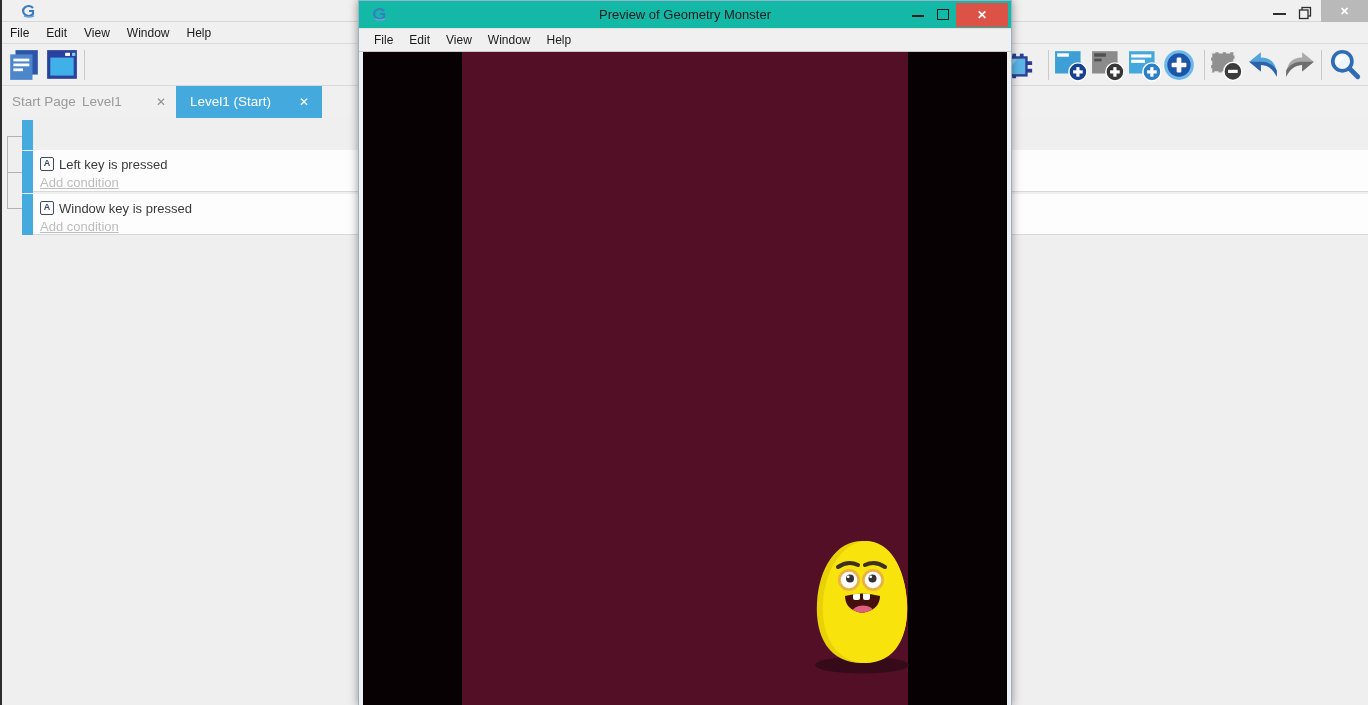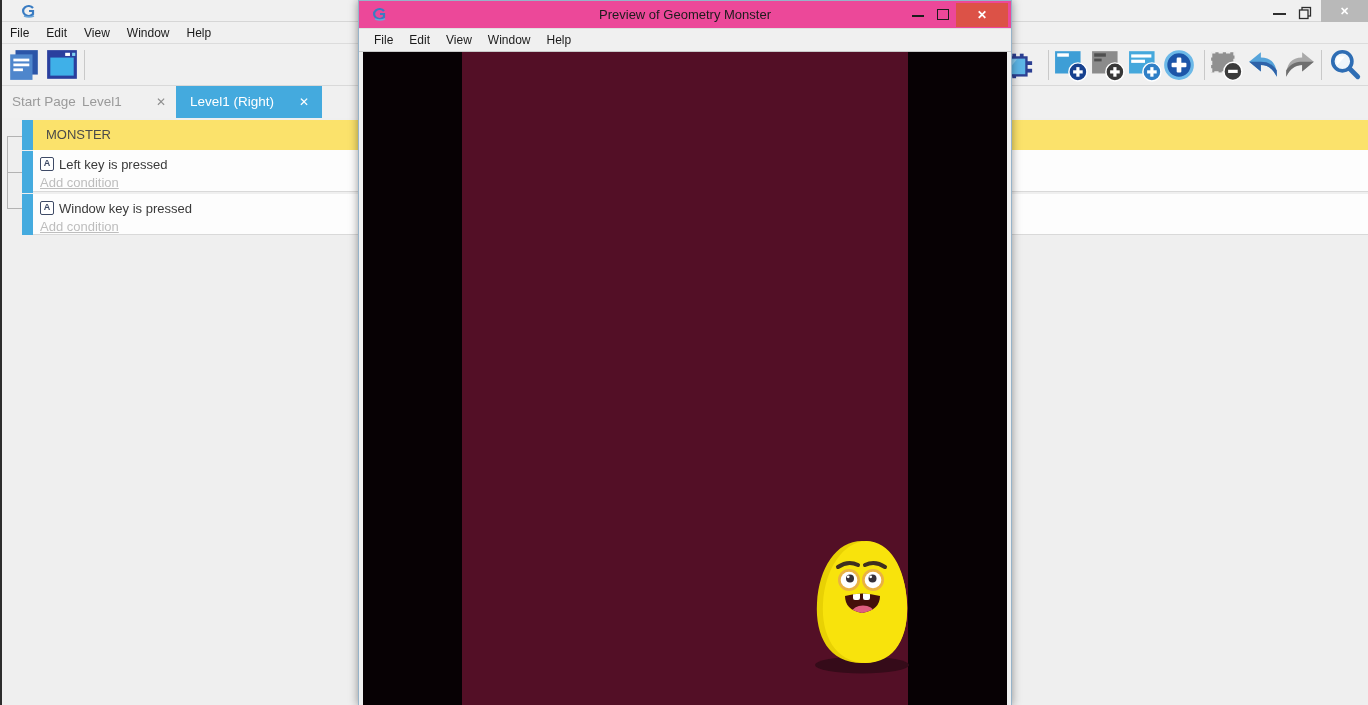--- a/index.html
+++ b/index.html
@@ -40,21 +40,21 @@
   .ev-group { position:absolute; left:33px; top:2px; width:1335px; height:30px; background:#fbe26b; }
   .ev-group .lbl { position:absolute; left:13px; top:0; height:30px; line-height:30px; font-size:13px; color:#4a4a4a; }
   .ev-row { position:absolute; left:33px; width:1335px; background:#fdfdfd; border-bottom:1px solid #d9d9d9; }
   .ev-cond { display:flex; align-items:center; padding:5px 0 0 7px; height:23px; font-size:13px; color:#3a3a3a; }
   .key-badge { display:inline-block; width:14px; height:14px; margin-right:5px; border:1.5px solid #3e4a66; border-radius:2px;
     background:#fff; color:#3e4a66; font-size:9px; font-weight:bold; text-align:center; line-height:11px; }
   .ev-add { padding:2px 0 0 7px; font-size:13px; color:#bdbdbd; height:18px;text-decoration:underline; }
   
   .pw { position:absolute; left:358px; top:0; width:654px; height:706px; z-index:10;
     background:#f0f0f0; border:1px solid #96b3c9; box-shadow:0 0 9px rgba(0,0,0,0.4); }
-  .pw-titlebar { position:absolute; left:0; top:0; width:100%; height:27px; background:#ec4899;padding-left:44px; }
+  .pw-titlebar { position:absolute; left:0; top:0; width:100%; height:27px; background:#14b8a6;padding-left:44px; }
   .pw-logo { position:absolute; left:12px; top:6px; }
   .pw-title { position:absolute; left:120px; right:120px; top:0; height:27px; line-height:27px;
     text-align:center; font-size:13px; color:#1c1c1c; }
   .pw-min { position:absolute; left:553px; top:14px; width:12px; height:2px; background:#1c1c1c; }
   .pw-max { position:absolute; left:578px; top:8px; width:12px; height:11px; border:1.5px solid #1c1c1c; background:transparent; }
   .pw-close { position:absolute; left:597px; top:2px; width:52px; height:24px; background:#dc5247;
     color:#fff; font-size:12px; font-weight:bold; text-align:center; line-height:24px; }
   .pw-menubar { position:absolute; left:0; top:27px; width:100%; height:24px; background:#f0f0f0;
     border-top:1px solid #e0e0e0; border-bottom:1px solid #c9c9c9; display:flex; align-items:center; padding-left:13px; gap:12px; }
   .pw-game { position:absolute; left:4px; right:4px; top:51px; height:655px; background:#070104; overflow:hidden; }
@@ -165,39 +165,36 @@
       <line x1="20.5" y1="19.5" x2="28" y2="27" stroke="#2e6db4" stroke-width="4.5" stroke-linecap="round"></line>
     </svg>
   </div>
   <div class="mw-toolbar-border"></div>
 
   <div class="mw-tabbar">
     <span class="tab-plain" style="left:12px">Start Page</span>
     <span class="tab-plain" style="left:82px">Level1</span>
     <span class="tab-close-gray" style="left:156px">✕</span>
     <div class="tab-active">
-      <span class="lbl">Level1 (Right)</span>
+      <span class="lbl">Level1 (Start)</span>
       <span class="x">✕</span>
     </div>
   </div>
 
   <div class="mw-events">
 
     <div class="tree-v"></div>
     <div class="tree-h" style="top:18px"></div>
     <div class="tree-h" style="top:54px"></div>
     <div class="tree-h" style="top:90px"></div>
 
     <div class="evbar" style="top:2px;height:30px"></div>
     <div class="evbar" style="top:33px;height:42px"></div>
     <div class="evbar" style="top:76px;height:41px"></div>
 
-    <div class="ev-group">
-      <span class="lbl">MONSTER</span>
-    </div>
 
     <div class="ev-row" style="top:32px;height:42px">
       <div class="ev-cond">
         <span class="key-badge">A</span>
         <span>Left key is pressed</span>
       </div>
       <div class="ev-add">Add condition</div>
     </div>
 
     <div class="ev-row" style="top:76px;height:41px">

